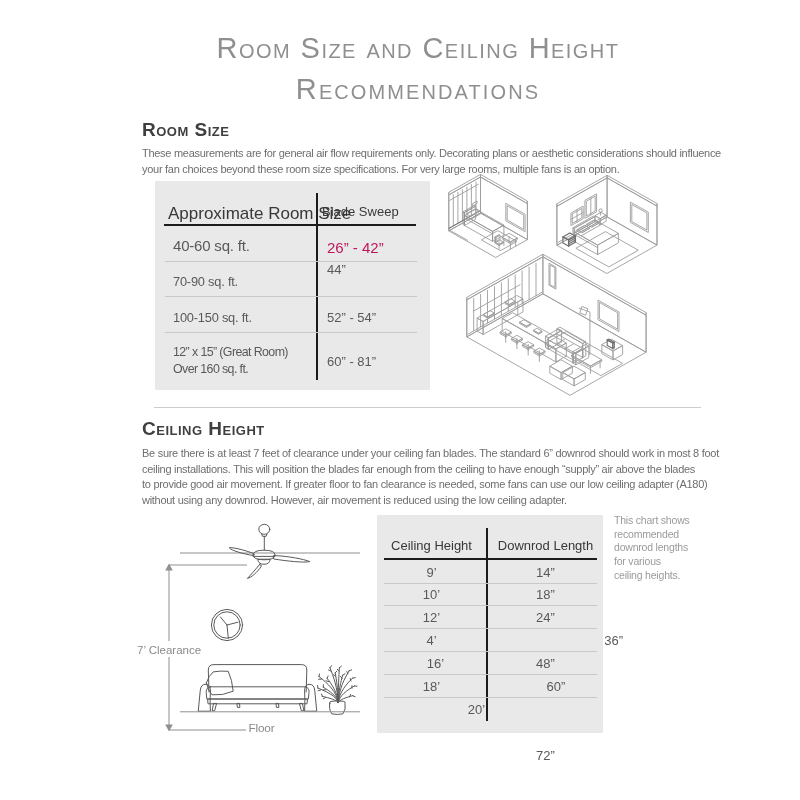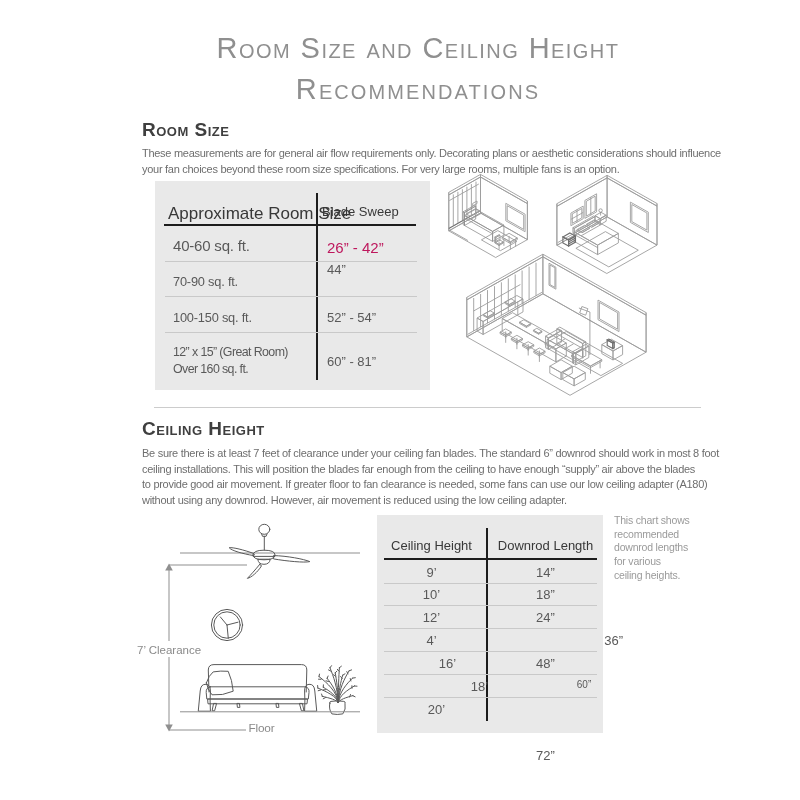--- a/index.html
+++ b/index.html
@@ -403,25 +403,25 @@
   <div class="abs" style="left:7px;top:90px;width:213px;height:1px;background:#c9c9c9;"></div>
 
   <div class="abs" style="left:0;top:95px;width:109px;text-align:center;color:#595959;font-size:13px;">12’</div>
   <div class="abs" style="left:111px;top:95px;width:115px;text-align:center;color:#595959;font-size:13px;">24”</div>
   <div class="abs" style="left:7px;top:113px;width:213px;height:1px;background:#c9c9c9;"></div>
 
   <div class="abs" style="left:0;top:118px;width:109px;text-align:center;color:#595959;font-size:13px;">4’</div>
   <div class="abs" style="left:111px;top:118px;width:115px;text-align:right;color:#595959;font-size:13px;padding-left:20px;">36”</div>
   <div class="abs" style="left:7px;top:136px;width:213px;height:1px;background:#c9c9c9;"></div>
 
-  <div class="abs" style="left:16px;top:141px;width:109px;text-align:center;color:#595959;font-size:13px;">16’</div>
+  <div class="abs" style="left:4px;top:141px;width:109px;text-align:center;color:#595959;font-size:13px;">16’</div>
   <div class="abs" style="left:111px;top:141px;width:115px;text-align:center;color:#595959;font-size:13px;">48”</div>
   <div class="abs" style="left:7px;top:159px;width:213px;height:1px;background:#c9c9c9;"></div>
 
-  <div class="abs" style="left:0;top:164px;width:109px;text-align:center;color:#595959;font-size:13px;margin-left:48px;">18’</div>
-  <div class="abs" style="left:111px;top:164px;width:136px;text-align:center;color:#595959;font-size:10px;padding-left:28px;">60”</div>
+  <div class="abs" style="left:0;top:164px;width:109px;text-align:center;color:#595959;font-size:13px;">18’</div>
+  <div class="abs" style="left:111px;top:164px;width:136px;text-align:center;color:#595959;font-size:13px;">60”</div>
   <div class="abs" style="left:7px;top:182px;width:213px;height:1px;background:#c9c9c9;"></div>
 
-  <div class="abs" style="left:0;top:187px;width:119px;text-align:center;color:#595959;font-size:13px;">20’</div>
+  <div class="abs" style="left:0;top:187px;width:119px;text-align:center;color:#595959;font-size:13px;padding-left:40px;">20’</div>
   <div class="abs" style="left:111px;top:187px;width:115px;text-align:center;color:#595959;font-size:13px;margin-top:46px;">72”</div>
 </div>
 
 <div class="abs" style="left:614px;top:514px;width:112px;color:#9a9a9a;font-size:10.5px;letter-spacing:-0.2px;line-height:13.7px;">This chart shows<br>recommended<br>downrod lengths<br>for various<br>ceiling heights.</div>
 
 </body></html>

